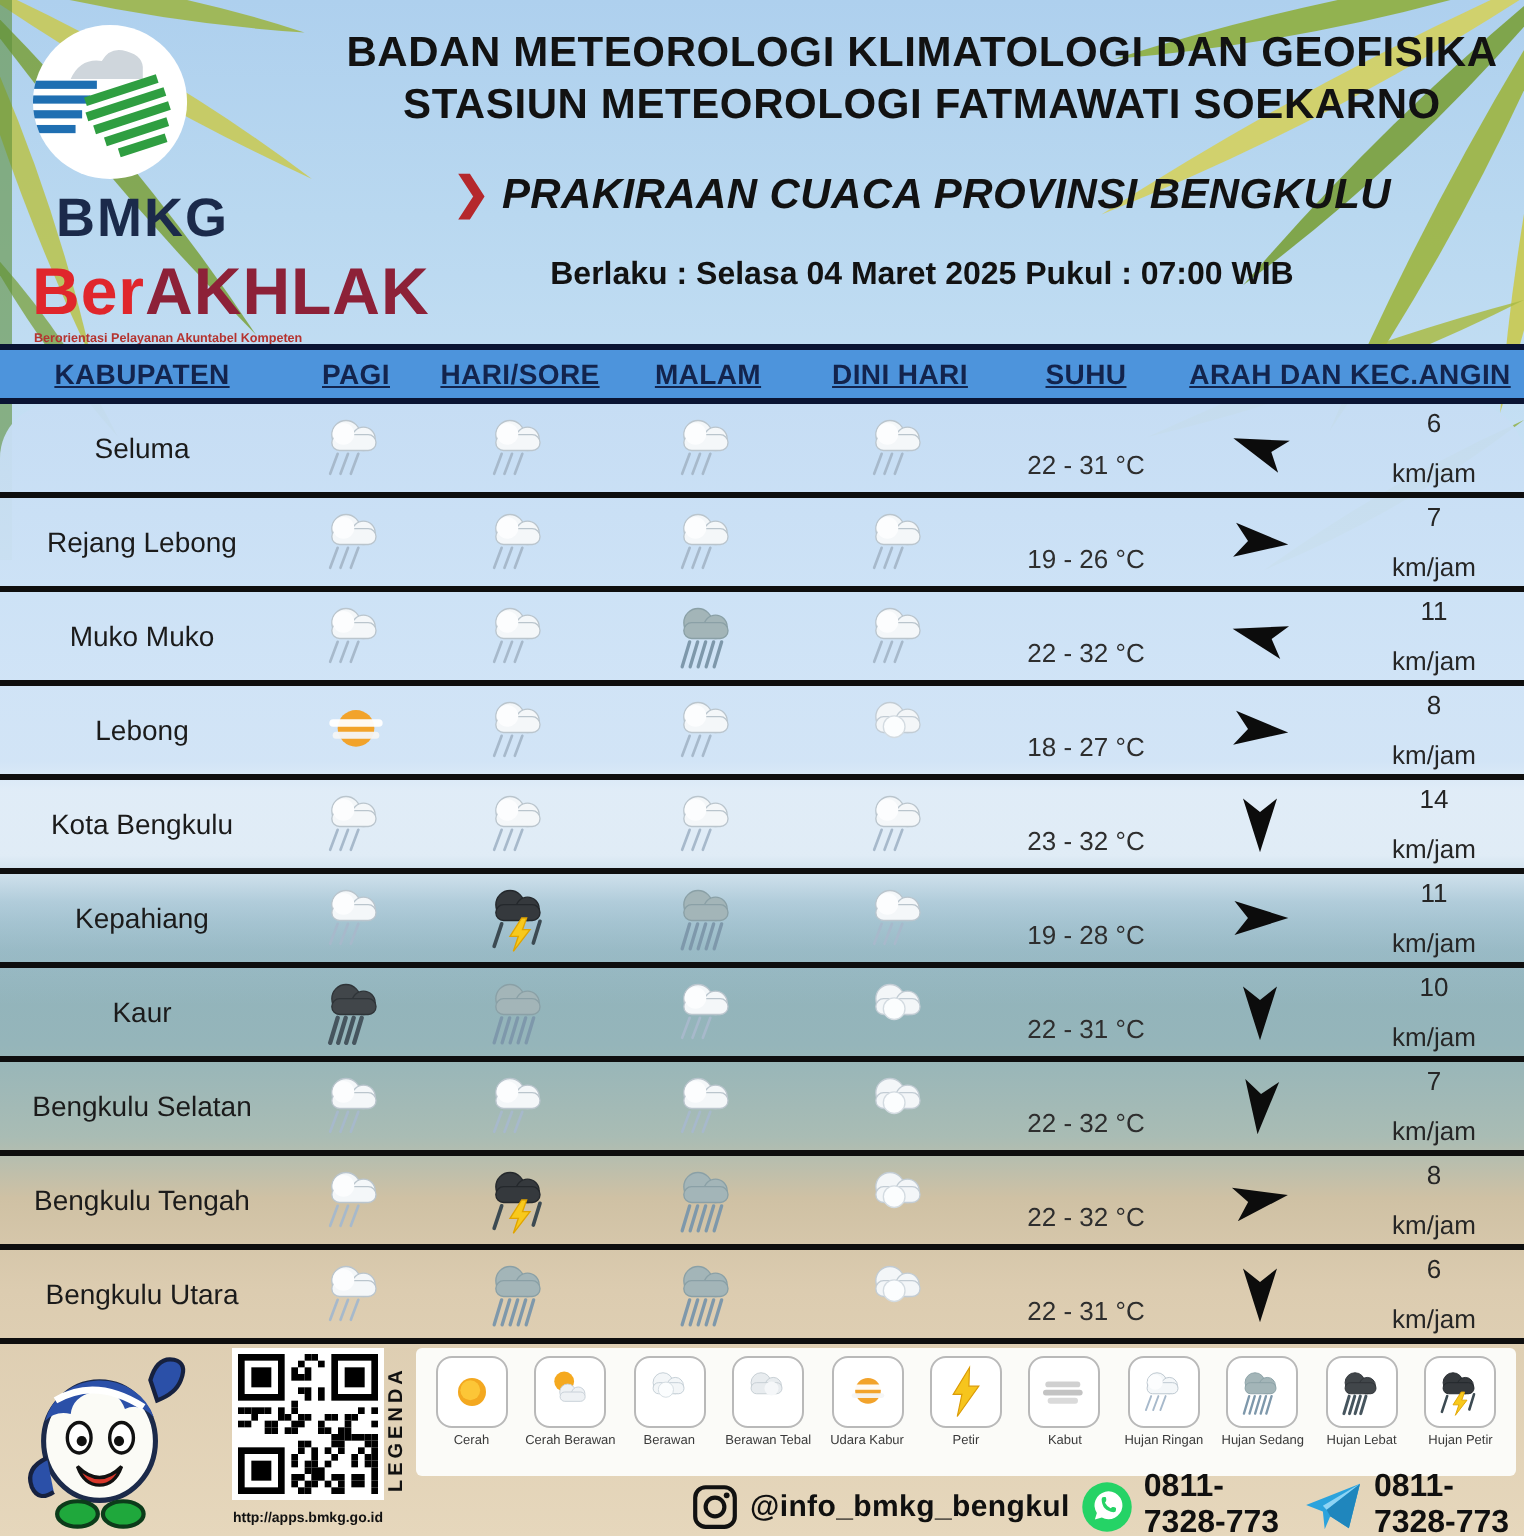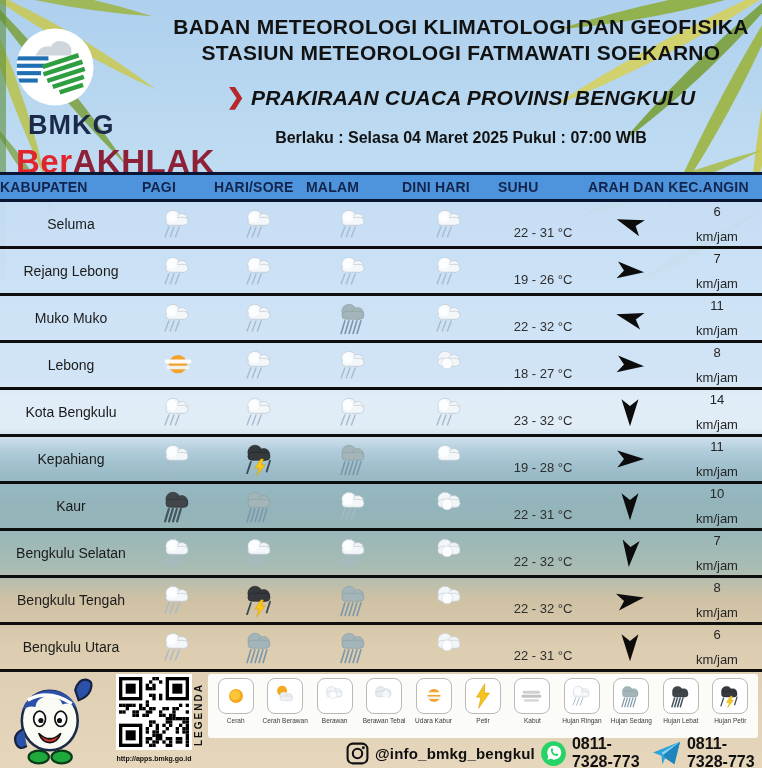--- a/index.html
+++ b/index.html
@@ -9,46 +9,47 @@
     background:linear-gradient(180deg,
       #aed0ee 0%, #b9d8f0 14%, #c6e0f4 30%, #cfe4f4 44%,
       #9dbcc6 56%, #8fb3bd 60%, #95b5ba 68%, #a9bcb4 74%,
       #cfc1a4 78%, #dcccb0 84%, #e6d7bc 100%);
   }
   svg{display:block;}
   
   .palms{position:absolute; inset:0; pointer-events:none;}
   
   .header{position:absolute; top:0; left:0; width:762px; height:172px; display:flex;}
-  .logo-col{width:160px; padding:26px 0 0 14px; box-sizing:border-box;}
+  .logo-col{width:160px; padding:10px 0 0 14px; box-sizing:border-box;}
   .bmkg-word{font-size:27px; font-weight:bold; color:#1b2a4a; letter-spacing:1px; margin:2px 0 0 14px;}
   .berakhlak{font-size:33px; font-weight:bold; margin:2px 0 0 2px; letter-spacing:0.5px;}
   .berakhlak .ber{color:#e0262c;} .berakhlak .akhlak{color:#8d2138;}
   .tagline{font-size:6.3px; font-weight:bold; color:#b5332f; line-height:1.5; margin-left:3px;}
   .head-text{flex:1; text-align:center; padding-top:14px; color:#121212;}
   .org1,.org2{font-size:21px; font-weight:bold; letter-spacing:0.3px; line-height:1.25; color:#121212;}
   .title-row{display:flex; justify-content:center; align-items:center; gap:6px; margin-top:18px;}
   .chev{color:#b5282c; font-size:22px; font-weight:bold; transform:translateY(-1px);}
   .main-title{font-size:21px; font-weight:bold; color:#121212; letter-spacing:0.2px;font-style:italic;}
   .valid{font-size:16px; font-weight:bold; color:#121212; margin-top:18px;}
   
   .table{position:absolute; top:172px; left:0; width:762px;}
   .thead{
     display:grid; grid-template-columns:142px 72px 92px 96px 96px 90px 84px 90px;
     background:#4d94dc; border-top:3px solid #0a1433; border-bottom:3px solid #0a1433;
     height:24px; align-items:center;
   }
-  .thead .hcell{font-size:14px; font-weight:bold; color:#13244d; text-align:left; letter-spacing:0.2px;}
+  .thead .hcell{font-size:14px; font-weight:bold; color:#13244d; text-align:center; letter-spacing:0.2px;text-decoration:underline;}
   .thead .hcell.span2{grid-column:7 / span 2;}
   .rows{
     background:linear-gradient(180deg,
       rgba(198,221,244,0.96) 0%, rgba(205,226,246,0.96) 20%,
       rgba(211,229,247,0.96) 38%, rgba(228,239,250,0.92) 41%,
       rgba(231,241,251,0.90) 48%, rgba(205,226,244,0.50) 53%,
       rgba(195,219,242,0.18) 58%, rgba(255,255,255,0) 64%);
+    border-radius:27px;
   }
   .row{
     display:grid; grid-template-columns:142px 72px 92px 96px 96px 90px 84px 90px;
     height:44px; border-bottom:3px solid #0e0e0e; align-items:center;
   }
   .cell{display:flex; justify-content:center; align-items:center;}
   .cell.name{font-size:14px; color:#1b1b1b;}
   .cell.suhu{font-size:13px; color:#2e2e2e;margin-top:16px;}
   .cell.speed{flex-direction:column; font-size:13px; color:#262626; height:44px; justify-content:space-between; padding:2px 0; box-sizing:border-box;}
   

